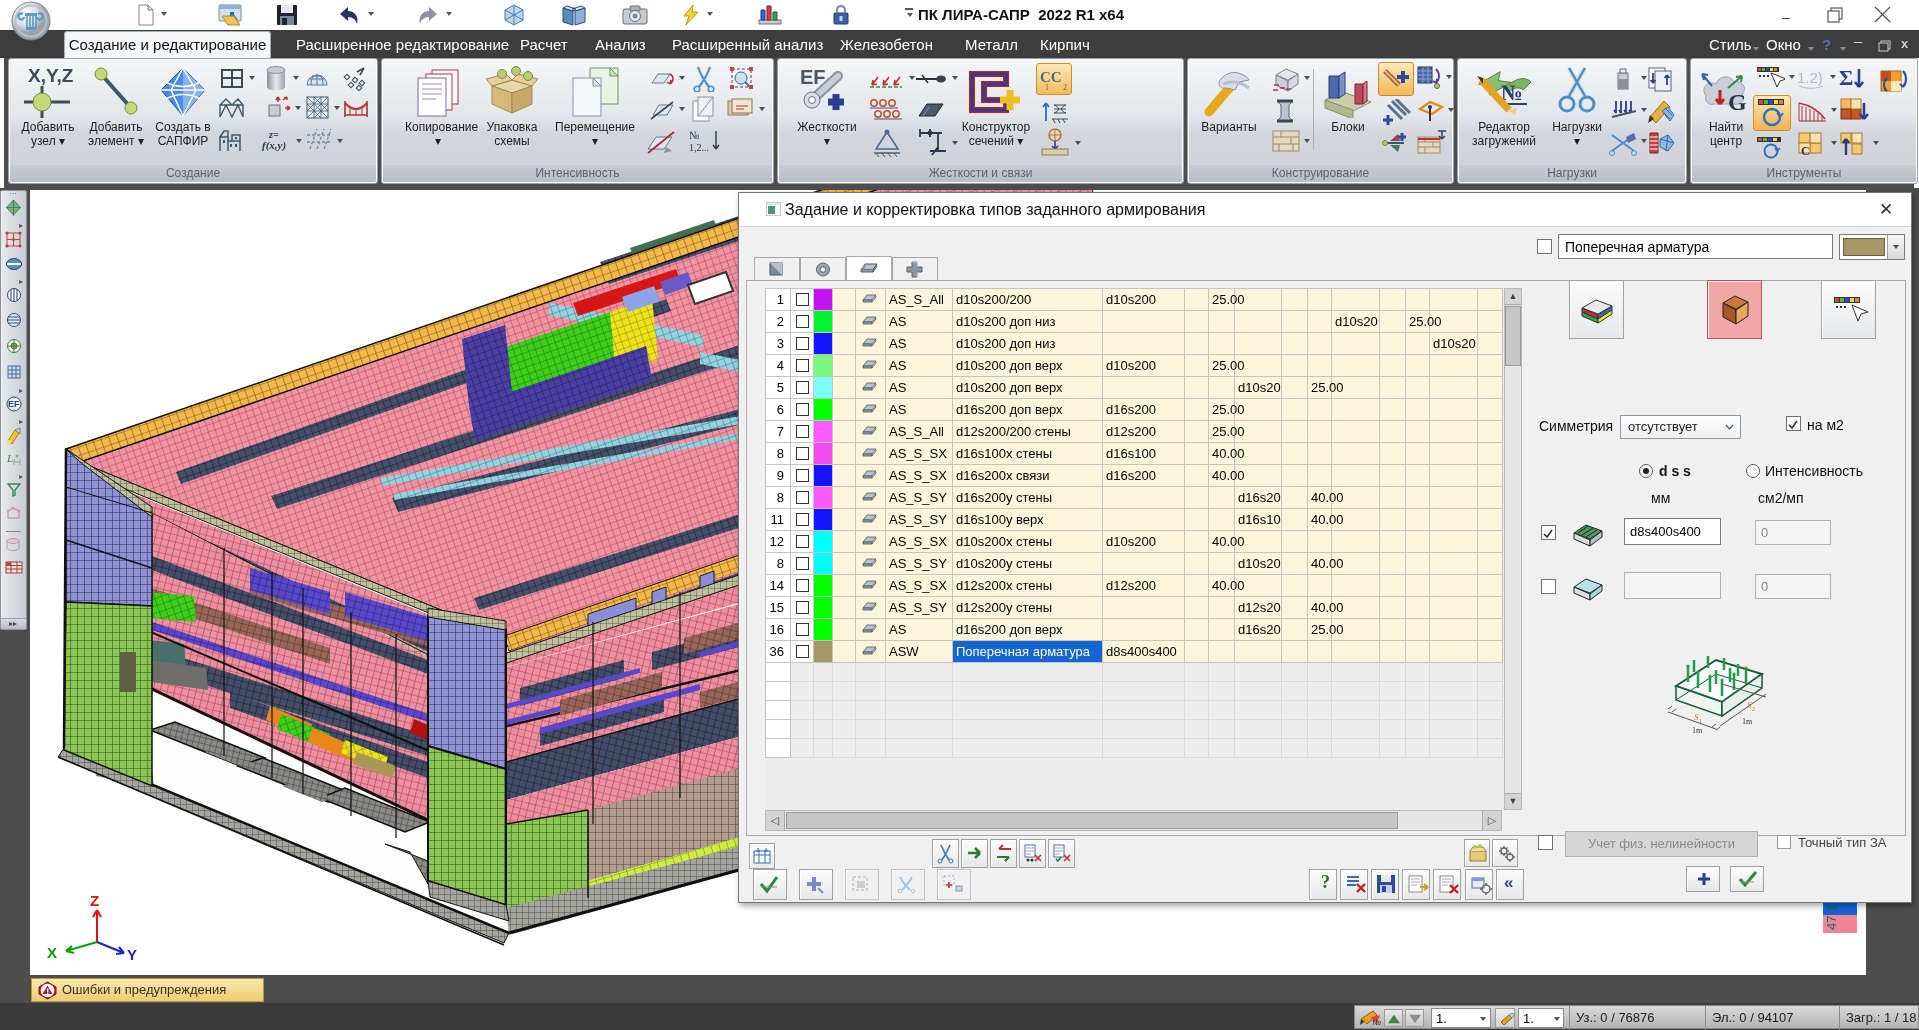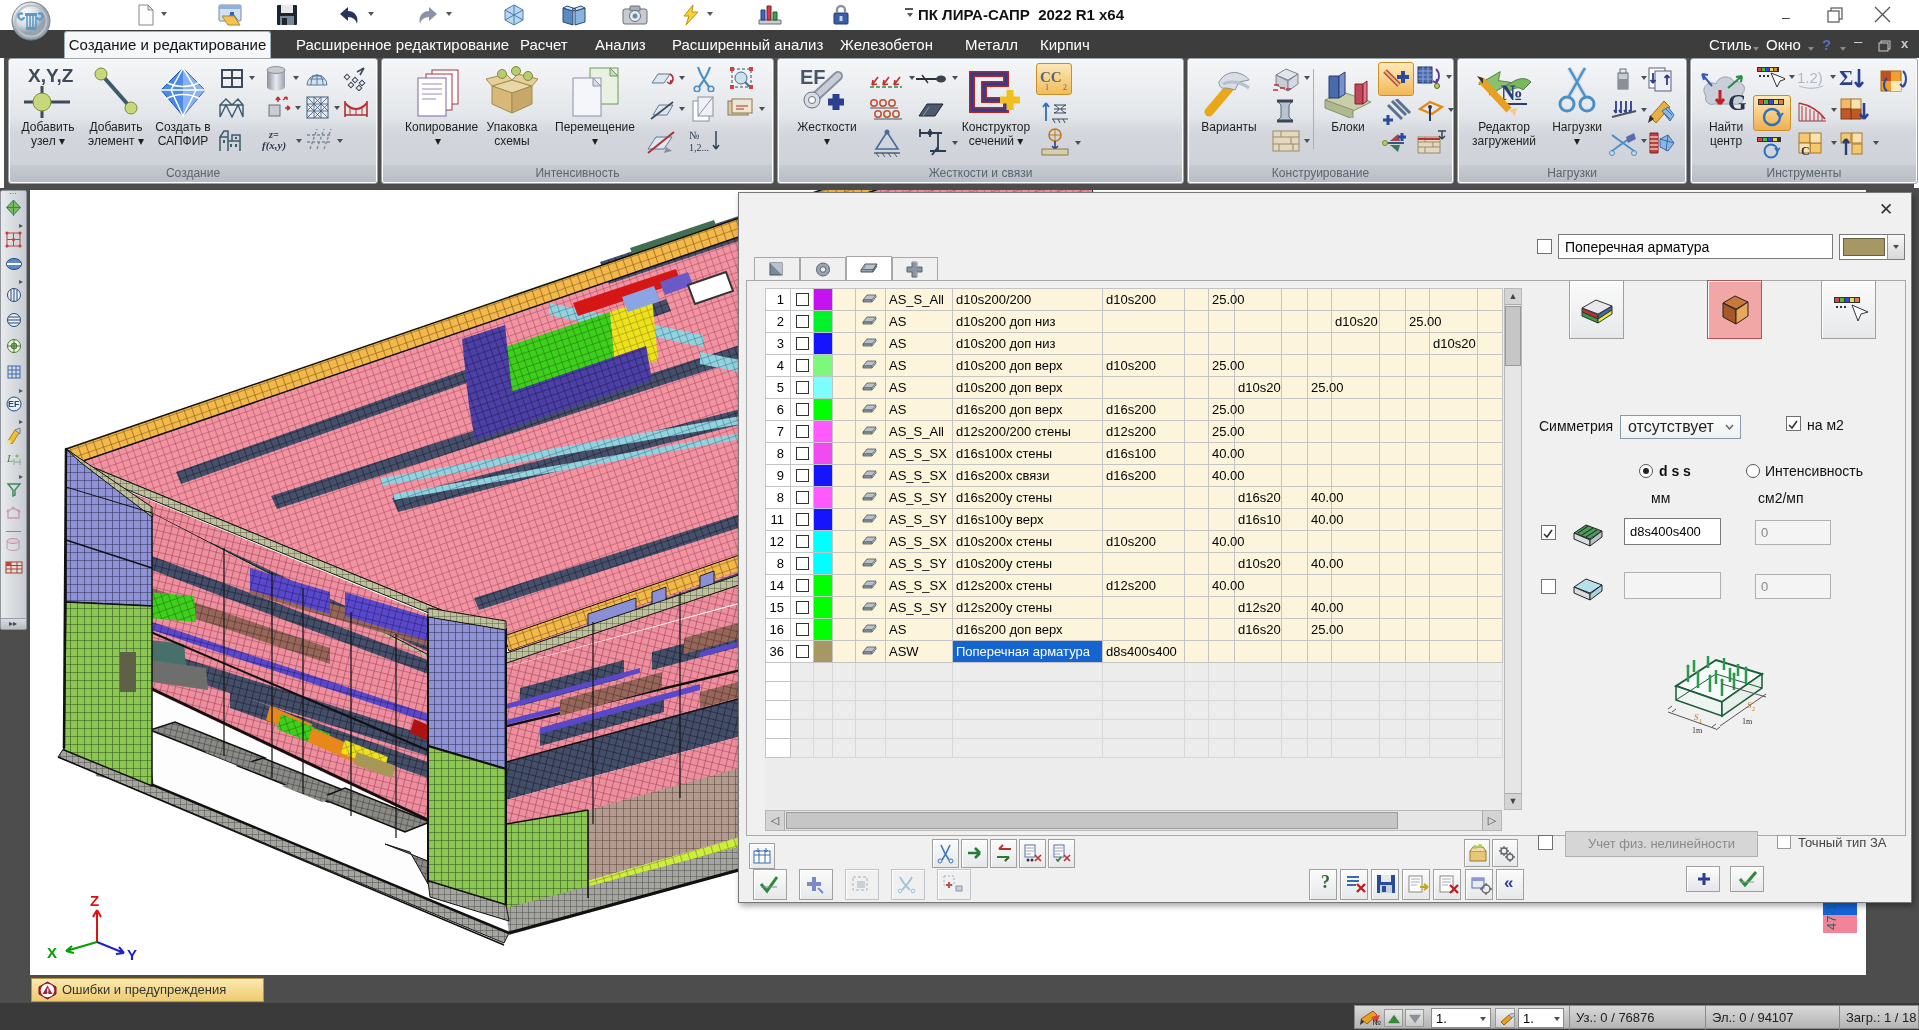--- a/index.html
+++ b/index.html
@@ -890,20 +890,28 @@
         <path d="M2 4v7c0 1.5 2.7 2.5 6 2.5s6-1 6-2.5V4" fill="none" stroke="#a06080"></path>
       </svg>
     <svg width="18" height="15" viewBox="0 0 18 15" style="margin:2px 4px">
         <rect x="1" y="2" width="16" height="11" fill="#e8e0d8" stroke="#a04030"></rect>
         <path d="M1 5.5h16M1 9h16M6 2v11M12 2v11" stroke="#a04030"></path>
         <rect x="1" y="2" width="5" height="3.5" fill="#c04838"></rect>
       </svg>
     <div style="position:absolute;left:0;bottom:0;width:25px;height:11px;background:linear-gradient(#d8dbe0,#b8bcc2);border-top:1px solid #9aa0a8;color:#444;font-size:8px;line-height:10px;padding-left:8px">▸▸</div>
   </div>
   <div id="dialog">
+    <div id="dtitle">
+      <svg class="abs" style="left:27px;top:9px" width="15" height="14" viewBox="0 0 15 14">
+          <rect x="0" y="0" width="15" height="14" fill="#fff" stroke="#8a9aa8"></rect>
+          <rect x="1" y="1" width="13" height="2.5" fill="#dfe8ee"></rect>
+          <rect x="2" y="4" width="7" height="8" fill="#4a9a7a"></rect>
+        </svg>
+      <div class="t">Задание и корректировка типов заданного армирования</div>
+    </div>
     <div id="dclose">✕</div>
     <div class="dtab" style="left:15px"><svg style="margin:4px 0 0 14px" width="15" height="14" viewBox="0 0 15 14">
           <rect x="1" y="1" width="12" height="12" fill="#7a8a98" stroke="#4a5560"></rect>
           <path d="M1 1h12v12" fill="#b8c2cc"></path>
         </svg></div>
     <div class="dtab" style="left:61px"><svg style="margin:4px 0 0 14px" width="16" height="15" viewBox="0 0 16 15">
           <circle cx="8" cy="7.5" r="6.5" fill="#9aa5b0" stroke="#5a6570"></circle>
           <circle cx="8" cy="7.5" r="2.8" fill="#e8ecf0" stroke="#5a6570"></circle>
         </svg></div>
     <div class="dtab act" style="left:107px"><svg style="margin:5px 0 0 12px" width="20" height="13" viewBox="0 0 20 13">
@@ -1600,21 +1608,21 @@
           <rect x="4" y="6" width="26" height="6" fill="#333"></rect>
           <rect x="5" y="7" width="4" height="4" fill="#e04040"></rect>
           <rect x="10" y="7" width="4" height="4" fill="#40c040"></rect>
           <rect x="15" y="7" width="4" height="4" fill="#4040e0"></rect>
           <rect x="20" y="7" width="4" height="4" fill="#e0e040"></rect>
           <rect x="25" y="7" width="4" height="4" fill="#e08040"></rect>
           <path d="M6 15h2v2H6zM10 15h2v2h-2zM14 15h2v2h-2z" fill="#333"></path>
           <path d="M22 14l6 16 3-7 7-2z" fill="#fff" stroke="#333"></path>
         </svg></div>
     <div class="stext" style="left:800px;top:225px;font-size:14px">Симметрия</div>
-    <div class="abs" style="left:881px;top:222px;width:121px;height:24px;background:linear-gradient(#fdfdfd,#eef0f2);border:1px solid #8a9aa8;font-size:16px;color:#222;line-height:22px;padding-left:7px">отсутствует<svg class="abs" style="right:6px;top:8px" width="9" height="7" viewBox="0 0 9 7">
+    <div class="abs" style="left:881px;top:222px;width:121px;height:24px;background:linear-gradient(#fdfdfd,#eef0f2);border:1px solid #8a9aa8;font-size:13px;color:#222;line-height:22px;padding-left:7px">отсутствует<svg class="abs" style="right:6px;top:8px" width="9" height="7" viewBox="0 0 9 7">
           <path d="M1 1l3.5 4L8 1" fill="none" stroke="#5a6570" stroke-width="1.4"></path>
         </svg></div>
     <div class="abs" style="left:1047px;top:223px;width:15px;height:15px;background:#fff;border:1px solid #707070"><svg width="11" height="10" viewBox="0 0 11 10" style="margin:1px">
           <path d="M1 5l3 3 5-7" fill="none" stroke="#333" stroke-width="1.6"></path>
         </svg></div>
     <div class="stext" style="left:1068px;top:224px;font-size:14px">на м2</div>
     <div class="abs" style="left:900px;top:271px;width:14px;height:14px;border:1px solid #555;border-radius:50%;background:#fff">
         <div class="abs" style="left:3px;top:3px;width:6px;height:6px;border-radius:50%;background:#222"></div>
       </div>
     <div class="stext" style="left:920px;top:270px;font-size:14px;font-weight:bold">d s s</div>

